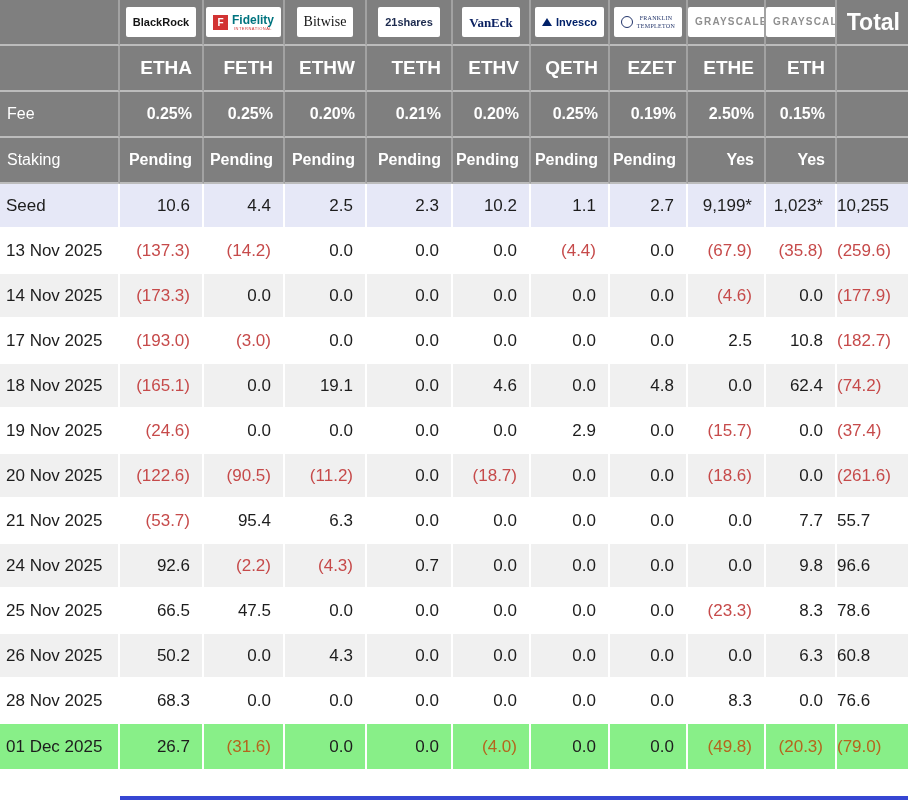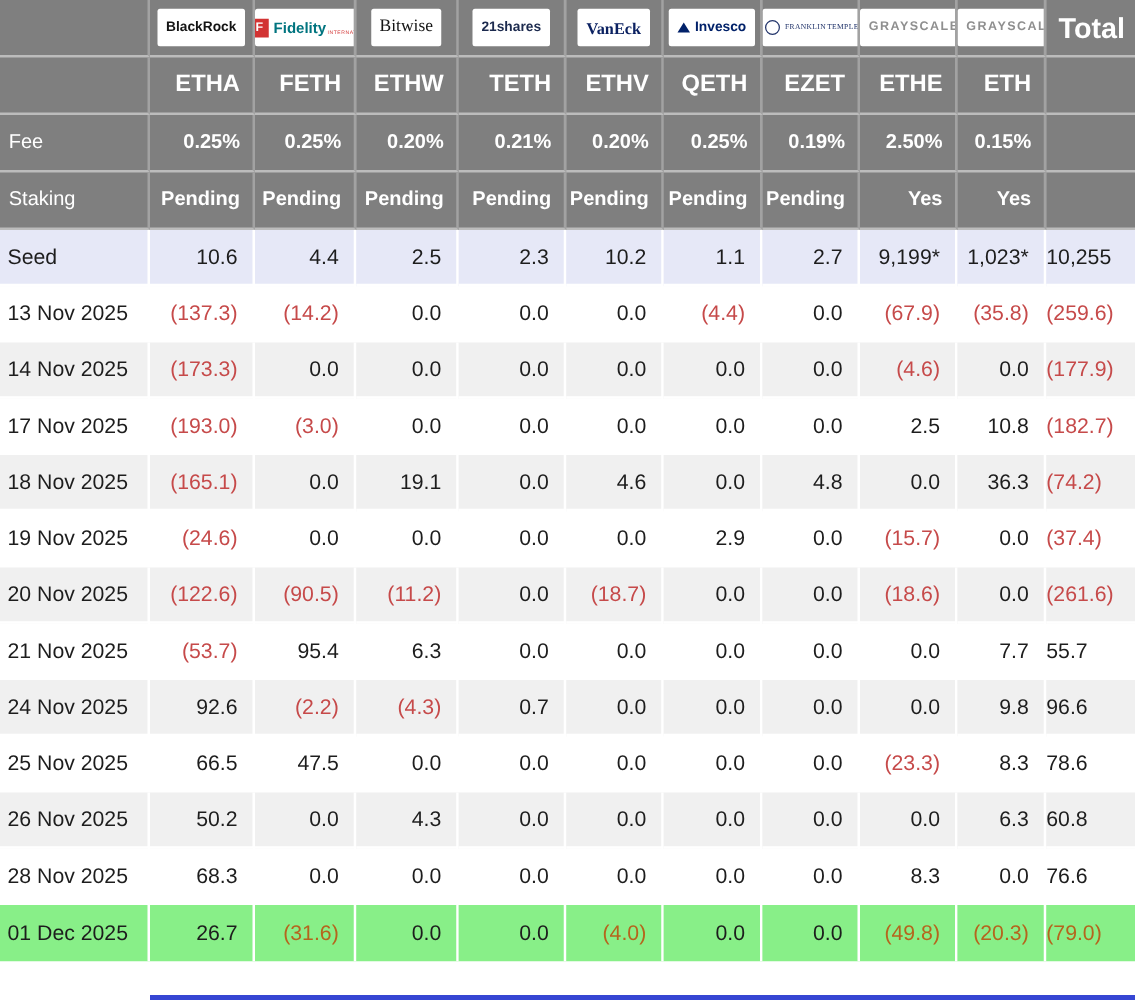--- a/index.html
+++ b/index.html
@@ -30,21 +30,21 @@
   tr.highlight .neg{color:var(--negative-on-highlight);}
 
   .accent-bar{position:absolute;left:120px;right:0;bottom:0;height:4px;background:var(--accent-bar);}
 
   
   .logo{display:inline-flex;align-items:center;justify-content:center;background:#fff;height:30px;padding:0 7px;border-radius:2px;gap:4px;max-width:78px;}
   .ltext{line-height:1;}
   .logo-blackrock .ltext{font-size:11px;font-weight:800;color:#141414;}
   .licon-fidelity{width:15px;height:15px;min-width:15px;background:#d23333;display:inline-flex;align-items:center;justify-content:center;}
   .licon-fidelity::after{content:"F";color:#fff;font-size:10px;font-weight:bold;}
-  .lcol{display:flex;flex-direction:row;align-items:flex-end;line-height:1;gap:1px;}
+  .lcol{display:flex;flex-direction:column;align-items:center;line-height:1;gap:1px;}
   .logo-fidelity .ltext{font-size:12px;font-weight:bold;color:#00747f;}
   .logo-fidelity .lsub{font-size:4px;color:#d23333;letter-spacing:.5px;}
   .logo-bitwise .ltext{font-family:"Liberation Serif",serif;font-size:14px;color:#141414;}
   .logo-21shares .ltext{font-size:11px;font-weight:bold;color:#1c2a4e;}
   .logo-vaneck .ltext{font-size:13px;font-weight:bold;color:#0b2161;font-family:"Liberation Serif",serif;}
   .logo-invesco .ltext{font-size:11px;font-weight:bold;color:#012169;}
   .licon-invesco{width:0;height:0;border-left:5px solid transparent;border-right:5px solid transparent;border-bottom:8px solid #012169;}
   .licon-franklin-templeton{width:10px;height:10px;min-width:10px;border:1.5px solid #23356b;border-radius:50%;}
   .logo-franklin-templeton .lline{display:block;font-family:"Liberation Serif",serif;font-size:6px;color:#23356b;letter-spacing:.3px;line-height:1.15;}
   .logo-grayscale-ethe .ltext,.logo-grayscale-eth .ltext{font-size:10px;letter-spacing:1.2px;color:#8f8f8f;font-weight:600;}
@@ -204,21 +204,21 @@
         <tr class="stripe">
           <td class="label">18 Nov 2025</td>
           <td class="val neg">(165.1)</td>
           <td class="val">0.0</td>
           <td class="val">19.1</td>
           <td class="val">0.0</td>
           <td class="val">4.6</td>
           <td class="val">0.0</td>
           <td class="val">4.8</td>
           <td class="val">0.0</td>
-          <td class="val">36.3</td>
+          <td class="val">62.4</td>
           <td class="tot neg">(74.2)</td>
         </tr>
         <tr>
           <td class="label">19 Nov 2025</td>
           <td class="val neg">(24.6)</td>
           <td class="val">0.0</td>
           <td class="val">0.0</td>
           <td class="val">0.0</td>
           <td class="val">0.0</td>
           <td class="val">2.9</td>

